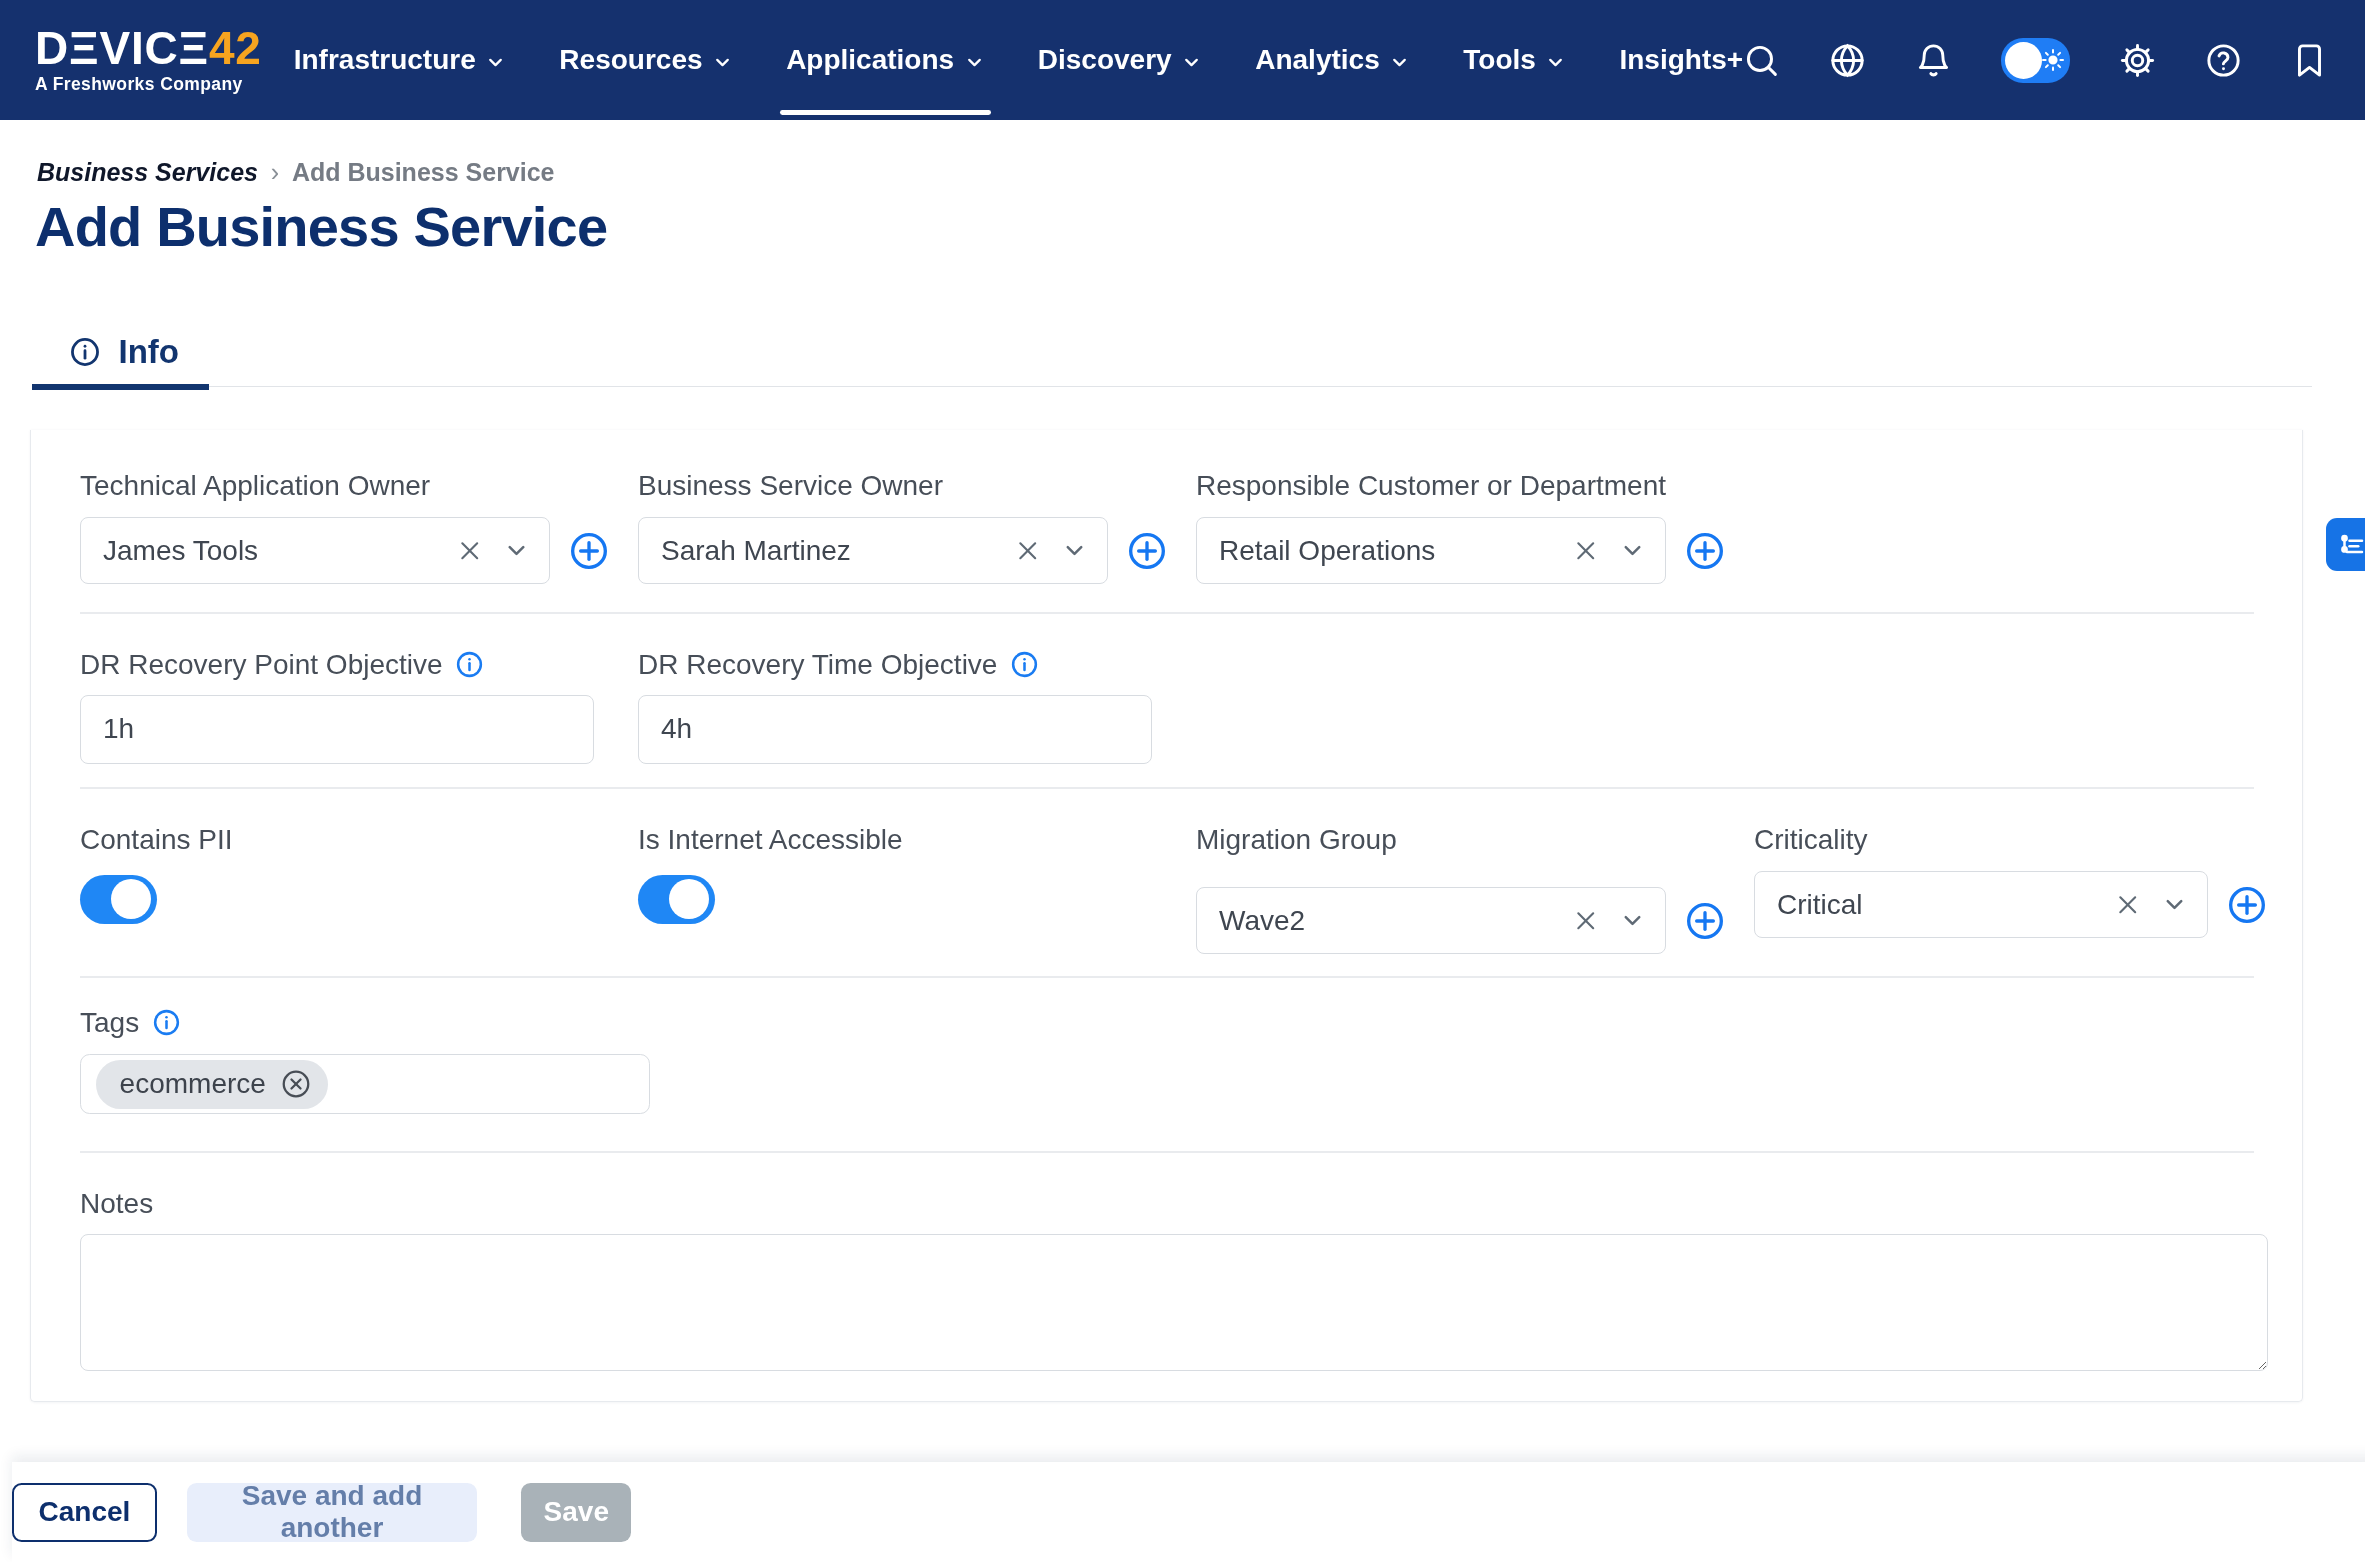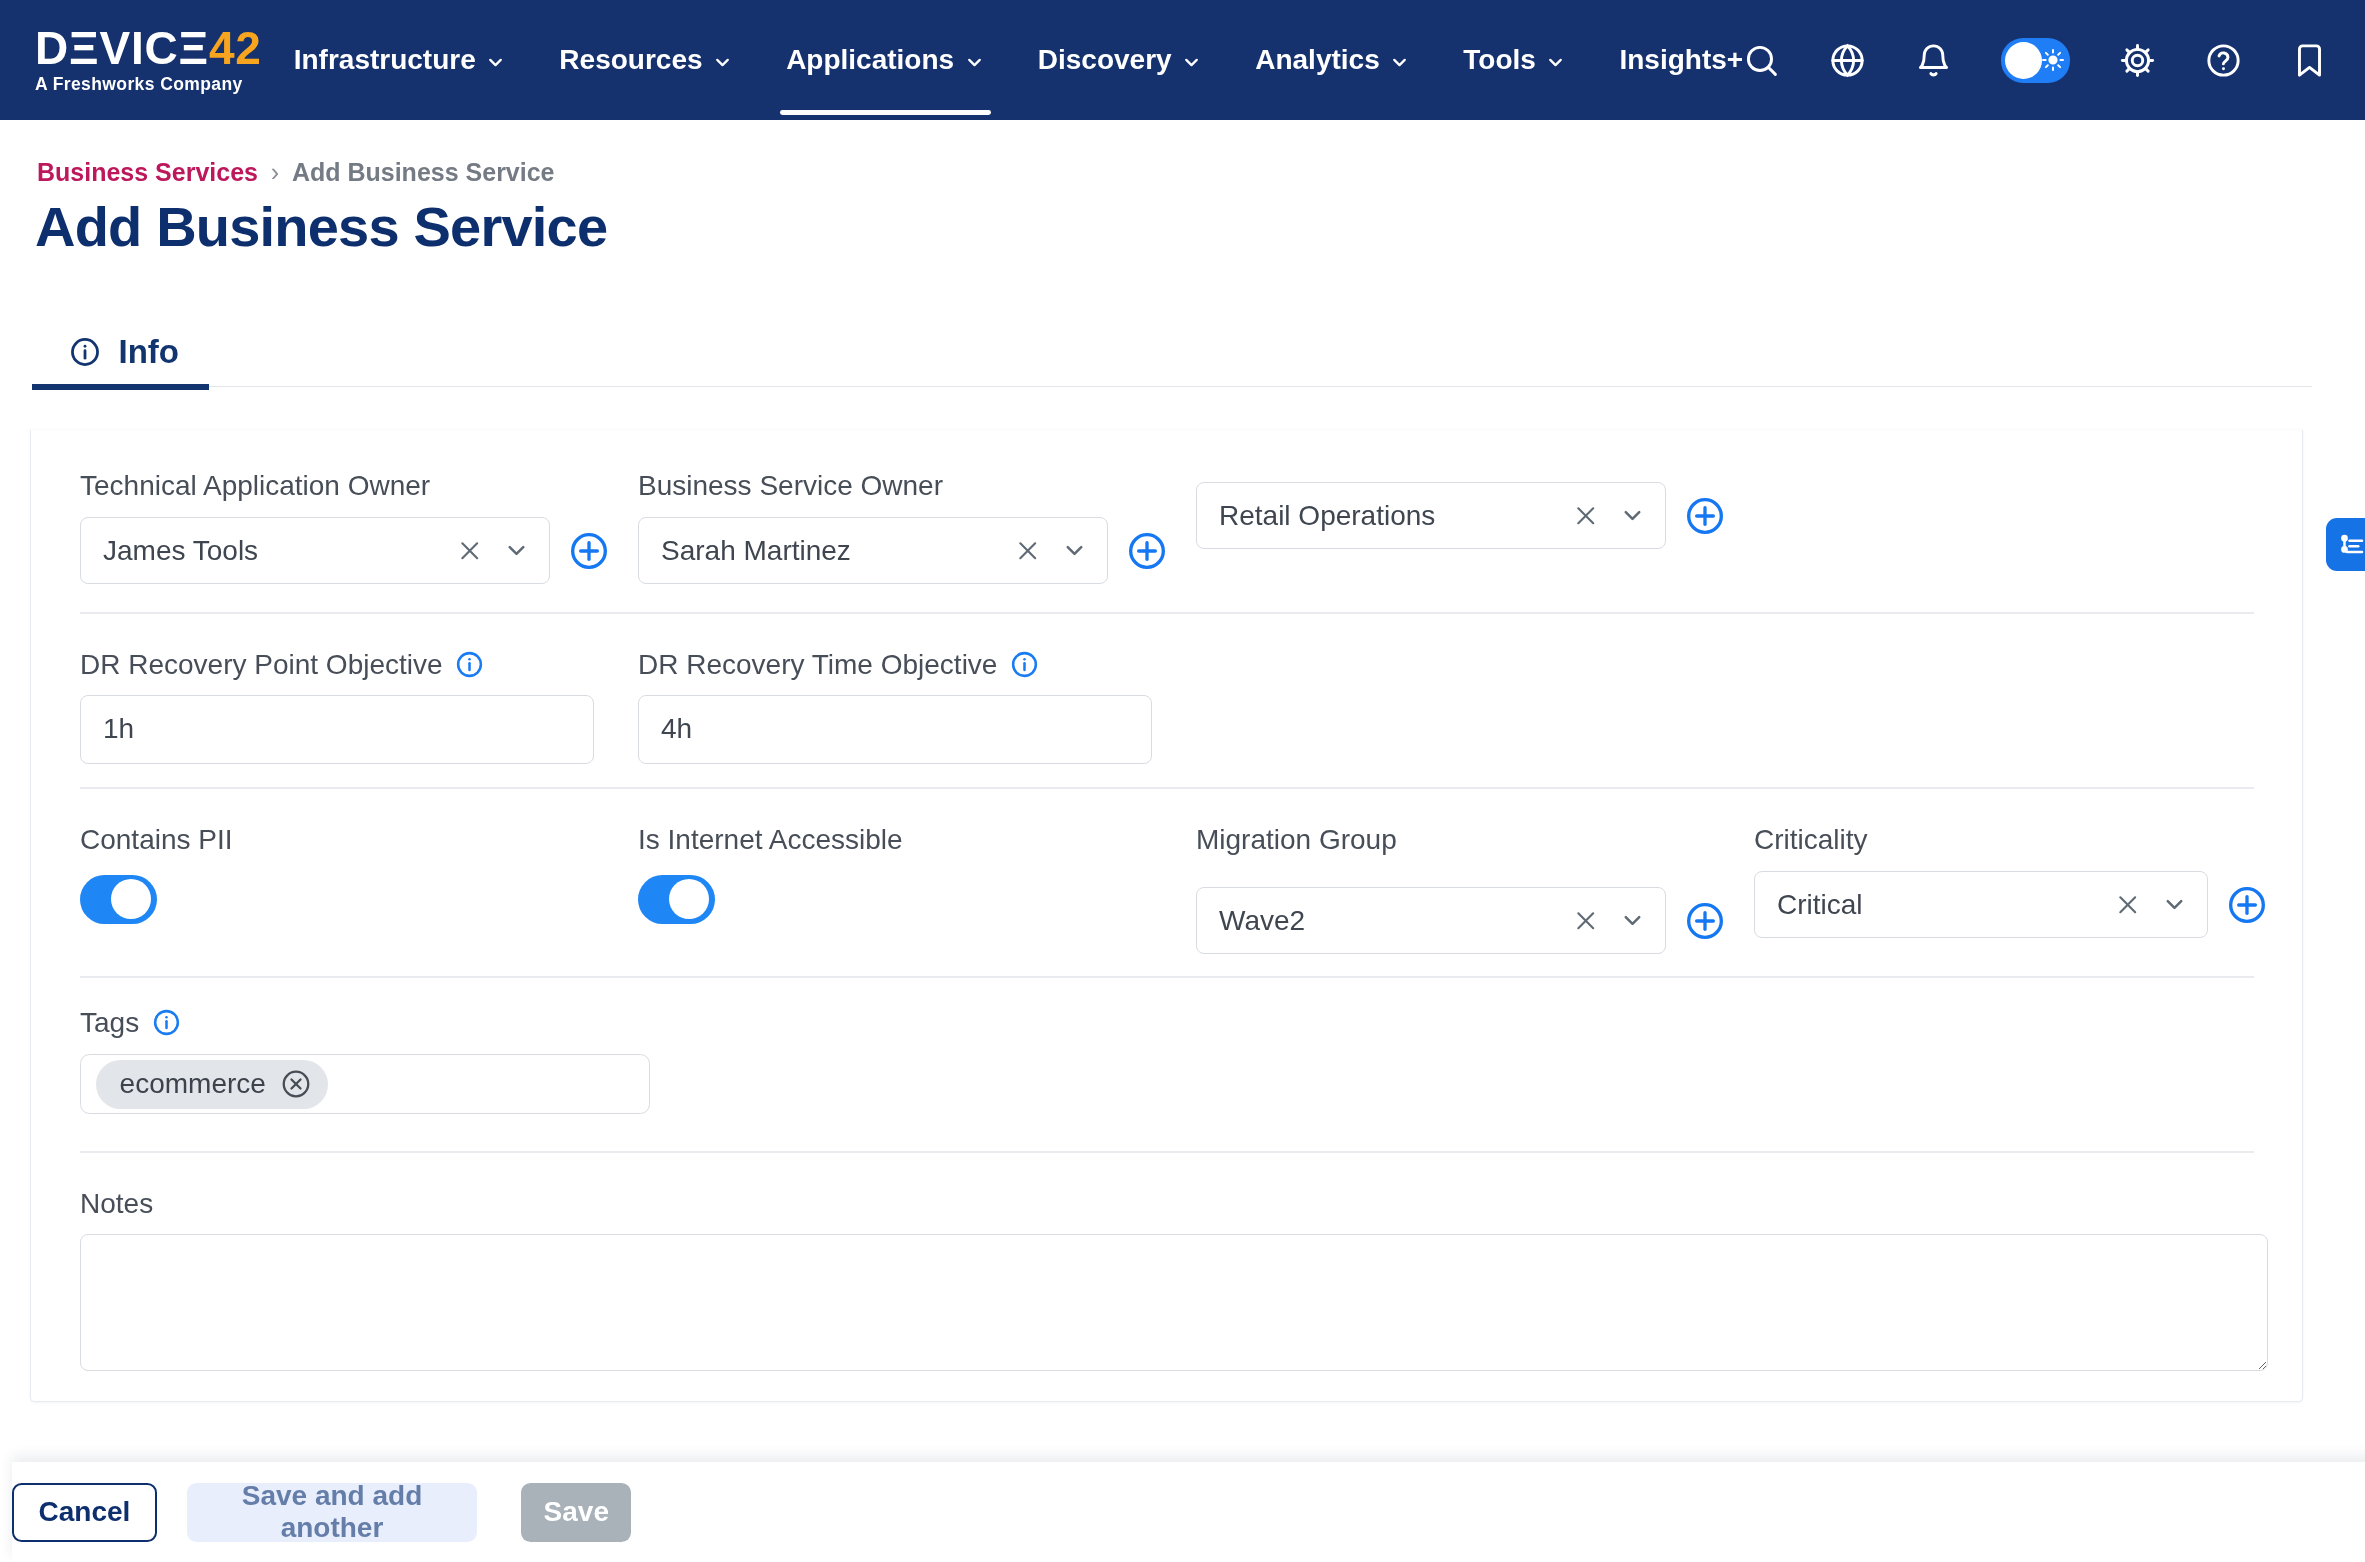--- a/index.html
+++ b/index.html
@@ -34,21 +34,21 @@
   }
   .nav-chev { width:21px; height:21px; color:#ffffff; margin-top:4.8px; }
   .nav-right { margin-left:auto; display:flex; align-items:center; gap:49px; }
   .nav-icon { width:37px; height:37px; color:#ffffff; cursor:pointer; }
   .theme-toggle { width:69px; height:45px; background:#1f7df5; border-radius:22px; position:relative; cursor:pointer; }
   .theme-knob { position:absolute; left:4px; top:4px; width:37px; height:37px; background:#ffffff; border-radius:50%; }
   .theme-sun { position:absolute; right:5.6px; top:50%; transform:translateY(-50%); width:24px; height:24px; color:#ffffff; }
 
   
   .breadcrumb { position:absolute; left:37px; top:158px; font-size:25px; display:flex; gap:12.8px; align-items:center; }
-  .bc-link { color:#be185d; font-weight:600; cursor:pointer; }
+  .bc-link { color:#0f172a; font-weight:600; cursor:pointer;font-style:italic; }
   .bc-sep { color:#8a9097; }
   .bc-current { color:#757b84; font-weight:600; }
   .page-title { position:absolute; left:35px; top:194px; font-size:56px; font-weight:700; color:#0d2f6d; letter-spacing:-0.8px; }
 
   
   .tabs { position:absolute; left:32px; right:54px; top:317px; height:70px; border-bottom:1.6px solid #e1e4e8; }
   .tab {
     position:absolute; left:0; top:0; height:100%;
     display:flex; align-items:center; gap:17.5px;
     color:#12356f; font-size:33px; font-weight:700;
@@ -287,20 +287,21 @@
         <svg viewBox="0 0 24 24" fill="none" stroke="currentColor" stroke-width="2" stroke-linecap="round">
             <circle cx="12" cy="12" r="9.8"></circle>
             <line x1="12" y1="7" x2="12" y2="17"></line>
             <line x1="7" y1="12" x2="17" y2="12"></line>
           </svg>
       </button>
     </div>
   </div>
 
   <div class="f-col" style="left:1165px; top:38px;">
+    <div class="f-label">Responsible Customer or Department</div>
     <div class="field-row" style="margin-top:14.3px;">
       <div class="select-box">
         <span class="select-value">Retail Operations</span>
         <svg class="clear-icon" viewBox="0 0 24 24" fill="none" stroke="currentColor" stroke-width="2" stroke-linecap="round">
             <line x1="5" y1="5" x2="19" y2="19"></line>
             <line x1="19" y1="5" x2="5" y2="19"></line>
           </svg>
         <svg class="chev-icon" viewBox="0 0 24 24" fill="none" stroke="currentColor" stroke-width="2.2" stroke-linecap="round" stroke-linejoin="round">
             <polyline points="6 9 12 15 18 9"></polyline>
           </svg>

